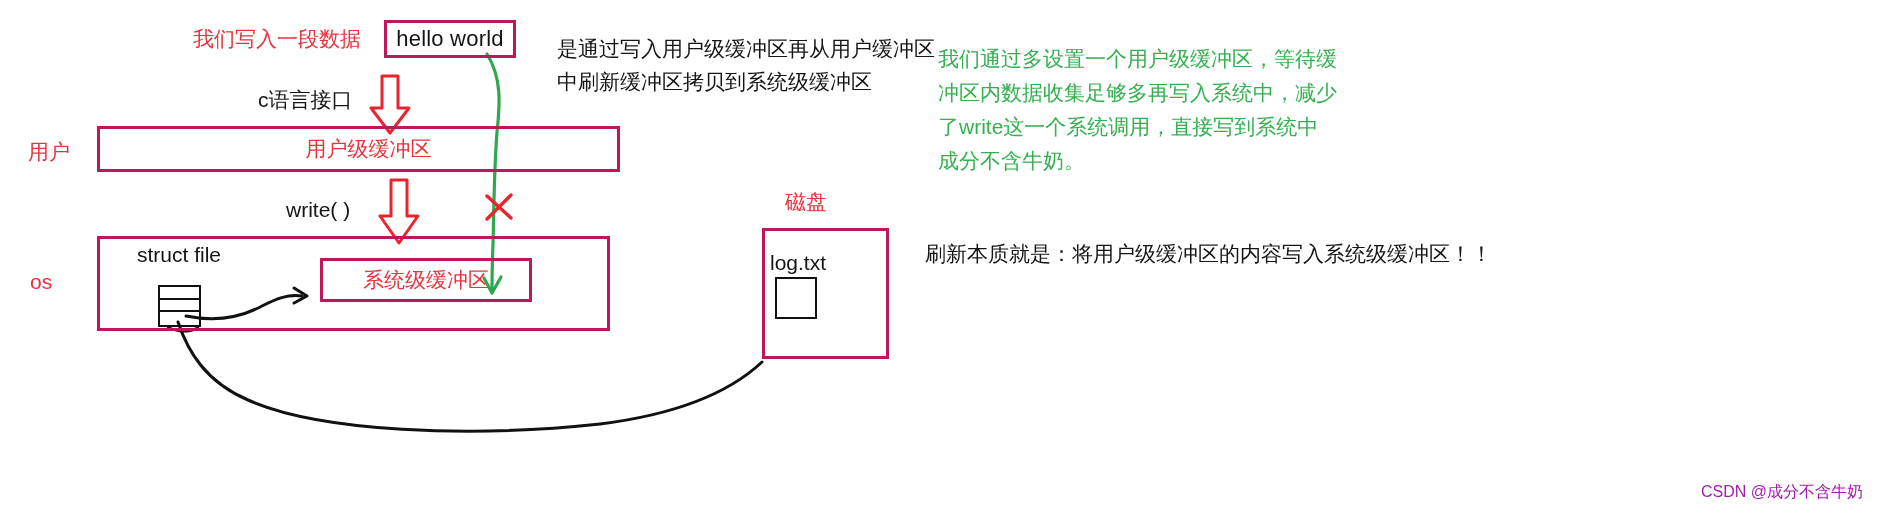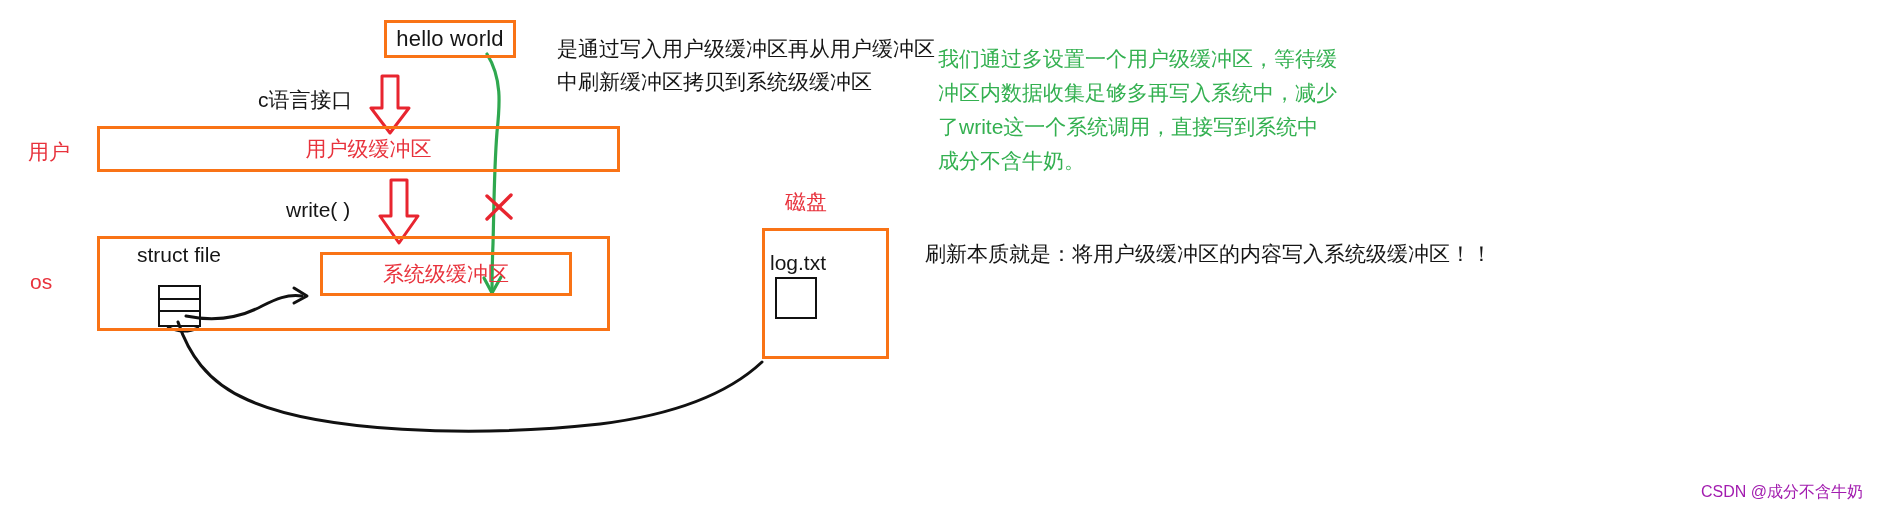--- a/index.html
+++ b/index.html
@@ -34,21 +34,21 @@
   }
   .green-text {
     color: #33b050;
     font-size: 21px;
     line-height: 1.62;
     white-space: nowrap;
   }
 
   
   .red-box {
-    border: 3px solid #f97316;
+    border: 3px solid #be185d;
     box-sizing: border-box;
     background: transparent;
   }
   .box-label-center {
     display: flex;
     align-items: center;
     justify-content: center;
     height: 100%;
     width: 100%;
   }
@@ -79,22 +79,22 @@
 
   .os-box {
     left: 97px;
     top: 236px;
     width: 513px;
     height: 95px;
   }
 
   .sys-buf-box {
     left: 320px;
-    top: 252px;
-    width: 252px;
+    top: 258px;
+    width: 212px;
     height: 44px;
   }
   .sys-buf-box .lbl {
     color: #e8323c;
     font-size: 21px;
   }
 
   .disk-box {
     left: 762px;
     top: 228px;
@@ -172,20 +172,21 @@
 
     <path d="M 186 316 C 216 322, 240 318, 262 306 C 276 299, 287 294, 302 296" fill="none" stroke="#111111" stroke-width="3" stroke-linecap="round"></path>
     <path d="M 294 288 L 307 296 L 294 303" fill="none" stroke="#111111" stroke-width="3" stroke-linecap="round" stroke-linejoin="round"></path>
 
     <path d="M 168 327 C 178 333, 190 332, 198 328" fill="none" stroke="#111111" stroke-width="2.6" stroke-linecap="round"></path>
 
     <path d="M 178 322 C 188 352, 206 382, 248 400 C 320 432, 470 438, 600 424
              C 680 414, 730 392, 762 362" fill="none" stroke="#111111" stroke-width="3" stroke-linecap="round"></path>
   </svg>
 
+  <div class="abs red-text" style="left:193px; top:25px;">我们写入一段数据</div>
 
   <div class="abs red-box hello-box">
     <div class="box-label-center">
       <span class="lbl">hello world</span>
     </div>
   </div>
 
   <div class="abs black-text" style="left:557px; top:33px;">
     <div>是通过写入用户级缓冲区再从用户缓冲区</div>
     <div>中刷新缓冲区拷贝到系统级缓冲区</div>

